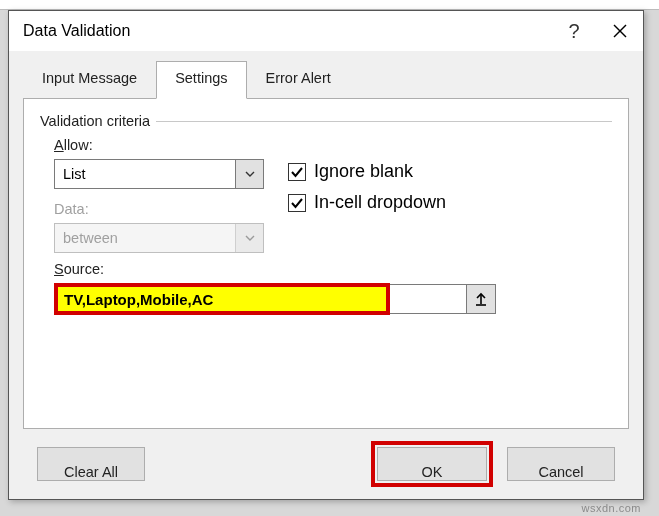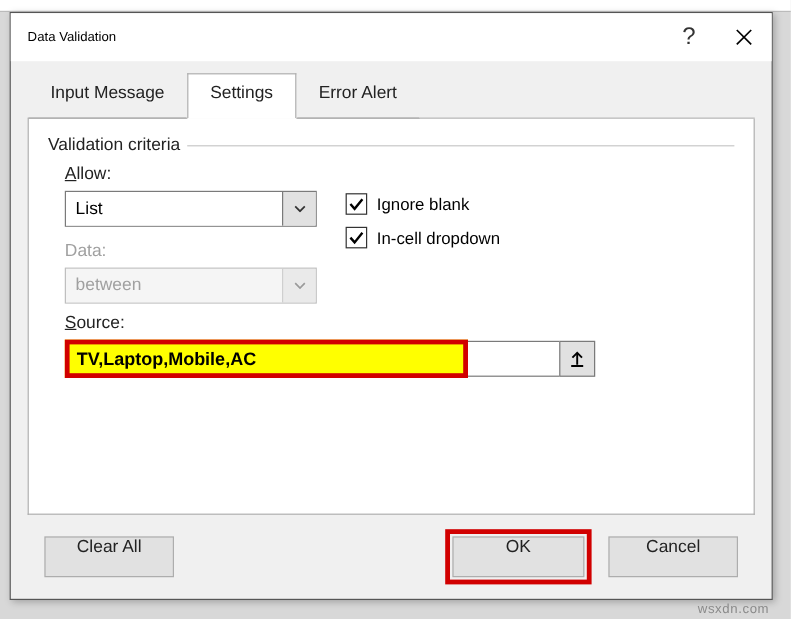--- a/index.html
+++ b/index.html
@@ -14,21 +14,21 @@
     background: #f0f0f0;
     border: 1px solid #555;
     box-shadow: 2px 2px 6px rgba(0,0,0,0.25);
     display: flex; flex-direction: column;
   }
   .titlebar {
     display:flex; align-items:center; justify-content:space-between;
     height: 40px; padding: 0 0 0 14px;
     background:#fff;
   }
-  .titlebar .title { font-size: 11px; color:#000; }
+  .titlebar .title { font-size: 16px; color:#000; }
   .titlebar .controls { display:flex; align-items:center; height:100%; }
   .titlebar .controls div { width: 46px; display:flex; align-items:center; justify-content:center; height:100%; font-size:18px; color:#333;}
   .titlebar .controls .close svg { width:14px; height:14px; }
   .titlebar .controls .help { font-size:20px; font-weight:400;}
   
   .body { flex:1; padding: 10px 14px 12px 14px; display:flex; flex-direction:column;}
   
   .tabs { display:flex; position:relative; height:38px;}
   .tabs::after { content:""; position:absolute; left:0; right:0; bottom:0; height:1px; background:#adadad;}
   .tab {
@@ -62,21 +62,21 @@
     border:1px solid #7a7a7a;
   }
   .combo.disabled { border-color:#bfbfbf; background:#f5f5f5;}
   .combo .val { flex:1; padding:4px 8px; font-size:14.5px; background:#fff; display:flex; align-items:center;}
   .combo.disabled .val { color:#a0a0a0; background:#f5f5f5;}
   .combo .btn { width:28px; background:#e1e1e1; border-left:1px solid #7a7a7a; display:flex; align-items:center; justify-content:center;}
   .combo.disabled .btn { border-left-color:#cfcfcf; background:#eaeaea;}
   .combo .btn svg { width:10px; height:6px;}
   
   .checks { display:flex; flex-direction:column; gap:10px; padding-top:24px;}
-  .check { display:flex; align-items:center; gap:8px; font-size:14px;text-align:center;}
+  .check { display:flex; align-items:center; gap:8px; font-size:18px;text-align:center;}
   .check .box { width:18px; height:18px; border:1px solid #333; background:#fff; display:flex; align-items:center; justify-content:center;}
   .check .box svg { width:14px; height:12px;}
   .check.disabled { color:#a0a0a0;}
   .check.disabled .box { border-color:#bfbfbf;}
 
   .source-wrap { margin-left:14px; display:flex; flex-direction:column; gap:6px;}
   .source-row { display:flex; align-items:center; gap:0;}
   .source-input {
     width: 336px; height:32px;
     border:4px solid #d10000; background:#ffff00;
@@ -85,21 +85,21 @@
   }
   .source-spacer { width:76px; height:30px; border-top:1px solid #7a7a7a; border-bottom:1px solid #7a7a7a; background:#fff;}
   .range-btn { width:30px; height:30px; background:#e1e1e1; border:1px solid #7a7a7a; display:flex; align-items:center; justify-content:center;}
   .range-btn svg{ width:14px; height:14px;}
 
   .apply-row { position:absolute; left:16px; bottom:12px; }
   
   .footer { display:flex; justify-content:space-between; align-items:center; padding:12px 14px 0 14px;}
   .btnf {
     height:34px; border:1px solid #adadad; background:#e1e1e1;
-    font-size:14.5px; color:#222; display:flex; align-items:flex-start; justify-content:center;
+    font-size:14.5px; color:#222; display:flex; align-items:flex-end; justify-content:center;
   }
   .btn-clear { width:108px;}
   .btn-ok { width:110px;}
   .btn-cancel { width:108px;}
   .ok-hl { border:4px solid #d10000; padding:2px; display:inline-block;}
   .right-btns { display:flex; gap:14px; align-items:center;}
   
   .watermark { position:absolute; right:18px; bottom:2px; font-size:11px; color:#8a8a8a; letter-spacing:0.5px;}
 </style>
 </head>

